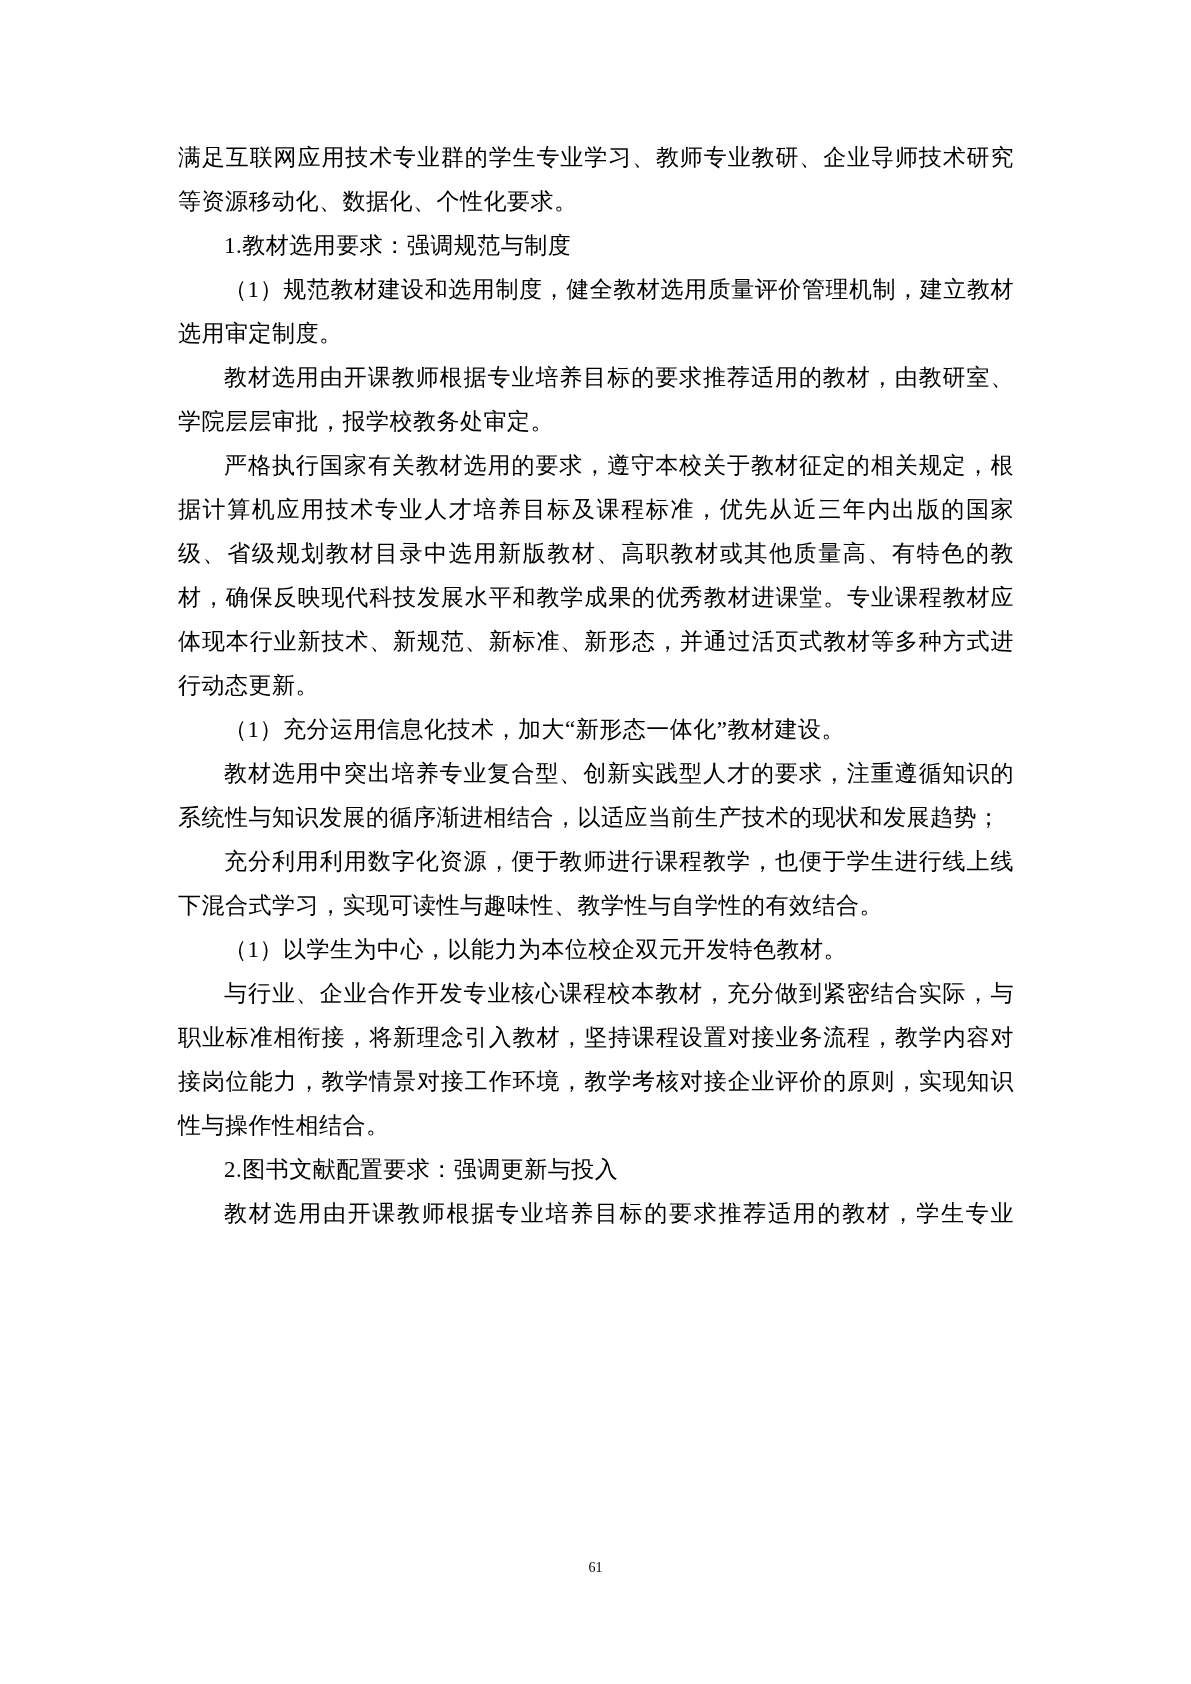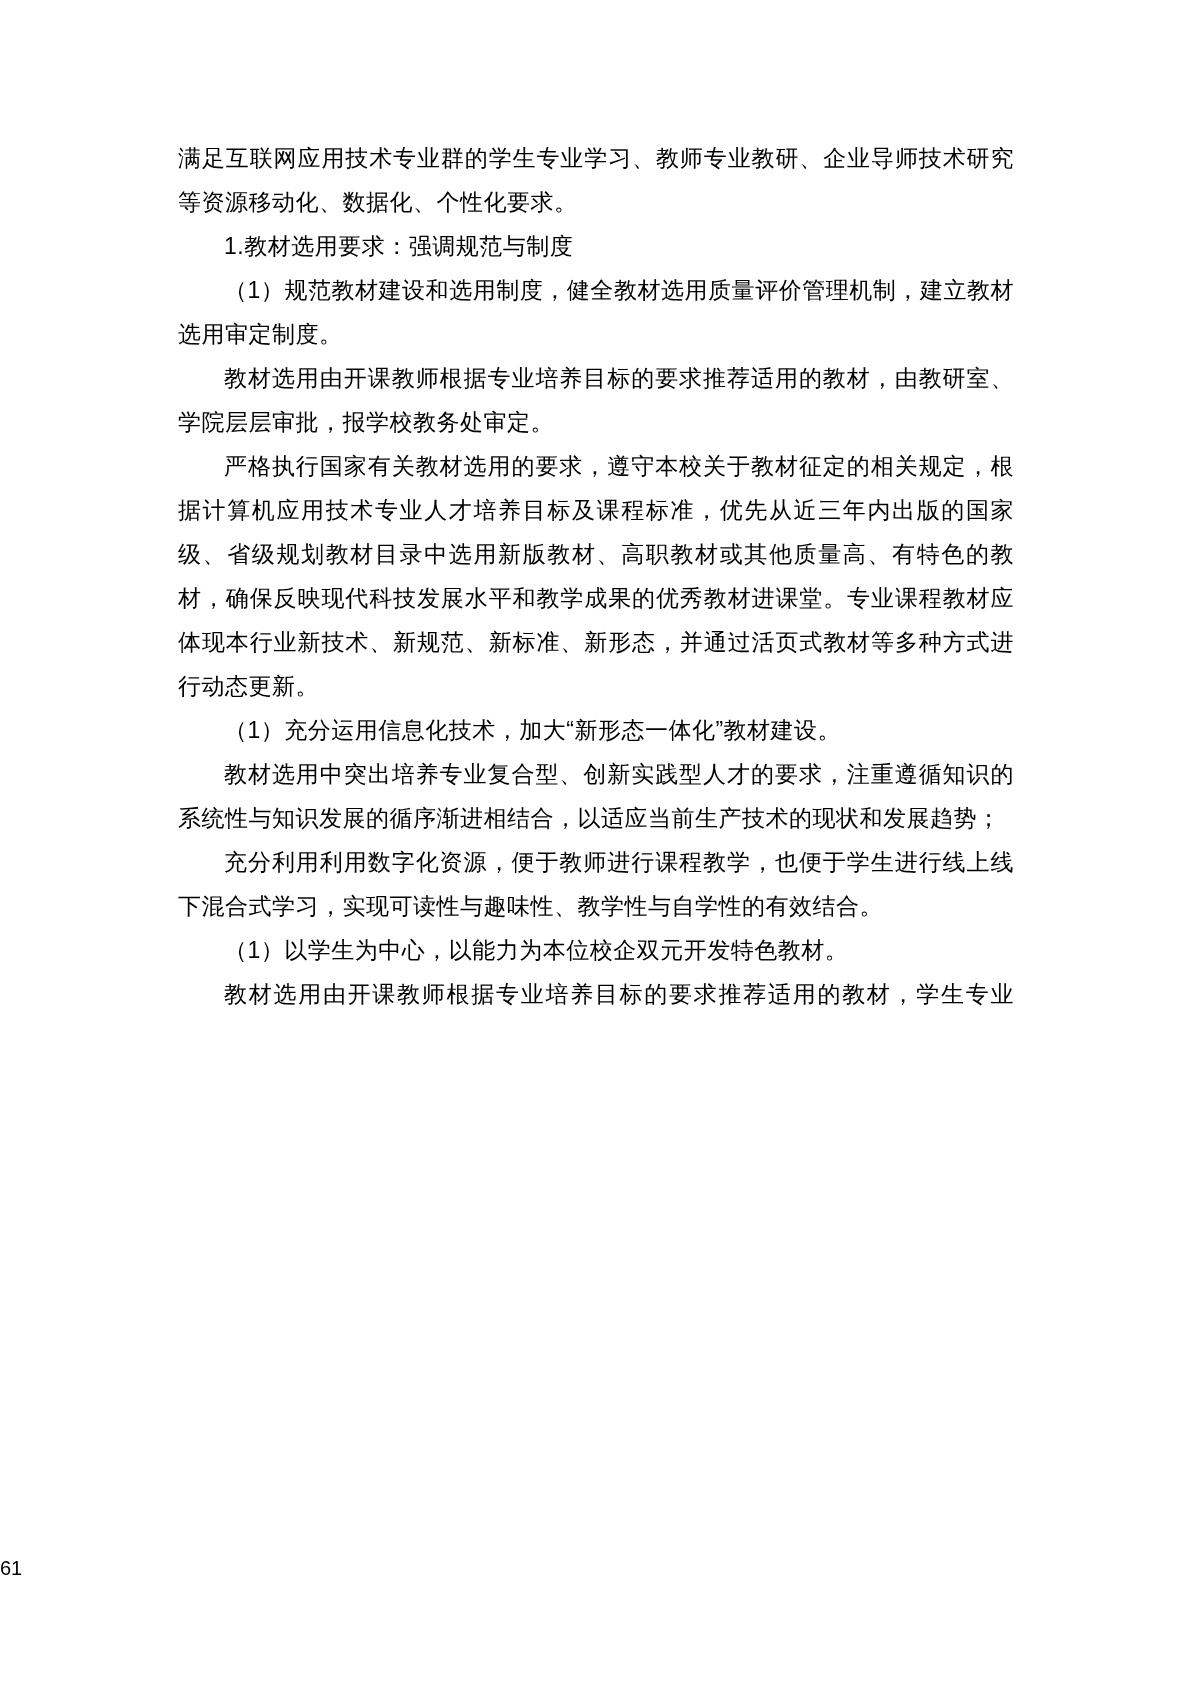--- a/index.html
+++ b/index.html
@@ -6,21 +6,21 @@
     margin: 0;
     padding: 0;
     background: #ffffff;
   }
   .page {
     position: relative;
     width: 1191px;
     height: 1684px;
     background: #ffffff;
     color: #000000;
-    font-family: Liberation Sans, sans-serif;
+    font-family: Liberation Serif, serif;
     overflow: hidden;
   }
   .doc-body {
     position: absolute;
     left: 178px;
     top: 136px;
     width: 836px;
     font-size: 23px;
     line-height: 44px;
     letter-spacing: 0.5px;
@@ -35,39 +35,41 @@
     text-indent: 2em;
   }
   .doc-body p.justify-last {
     text-align-last: justify;
   }
   .page-number {
     position: absolute;
     top: 1556px;
     left: 0;
     width: 100%;
-    text-align: left;
-    font-size: 20px;
+    text-align: center;
+    font-size: 14px;
     line-height: 24px;
     color: #000000;
   }
 </style>
 </head>
 <body>
 
 <div class="page">
 
   <div class="doc-body">
     <p>满足互联网应用技术专业群的学生专业学习、教师专业教研、企业导师技术研究等资源移动化、数据化、个性化要求。</p>
     <p class="indent">1.教材选用要求：强调规范与制度</p>
     <p class="indent">（1）规范教材建设和选用制度，健全教材选用质量评价管理机制，建立教材选用审定制度。</p>
     <p class="indent">教材选用由开课教师根据专业培养目标的要求推荐适用的教材，由教研室、学院层层审批，报学校教务处审定。</p>
     <p class="indent">严格执行国家有关教材选用的要求，遵守本校关于教材征定的相关规定，根据计算机应用技术专业人才培养目标及课程标准，优先从近三年内出版的国家级、省级规划教材目录中选用新版教材、高职教材或其他质量高、有特色的教材，确保反映现代科技发展水平和教学成果的优秀教材进课堂。专业课程教材应体现本行业新技术、新规范、新标准、新形态，并通过活页式教材等多种方式进行动态更新。</p>
     <p class="indent">（1）充分运用信息化技术，加大“新形态一体化”教材建设。</p>
     <p class="indent">教材选用中突出培养专业复合型、创新实践型人才的要求，注重遵循知识的系统性与知识发展的循序渐进相结合，以适应当前生产技术的现状和发展趋势；</p>
     <p class="indent">充分利用利用数字化资源，便于教师进行课程教学，也便于学生进行线上线下混合式学习，实现可读性与趣味性、教学性与自学性的有效结合。</p>
     <p class="indent">（1）以学生为中心，以能力为本位校企双元开发特色教材。</p>
+    <p class="indent">与行业、企业合作开发专业核心课程校本教材，充分做到紧密结合实际，与职业标准相衔接，将新理念引入教材，坚持课程设置对接业务流程，教学内容对接岗位能力，教学情景对接工作环境，教学考核对接企业评价的原则，实现知识性与操作性相结合。</p>
+    <p class="indent">2.图书文献配置要求：强调更新与投入</p>
     <p class="indent justify-last">教材选用由开课教师根据专业培养目标的要求推荐适用的教材，学生专业</p>
   </div>
 
   <div class="page-number">61</div>
 
 </div>
 
 </body></html>

